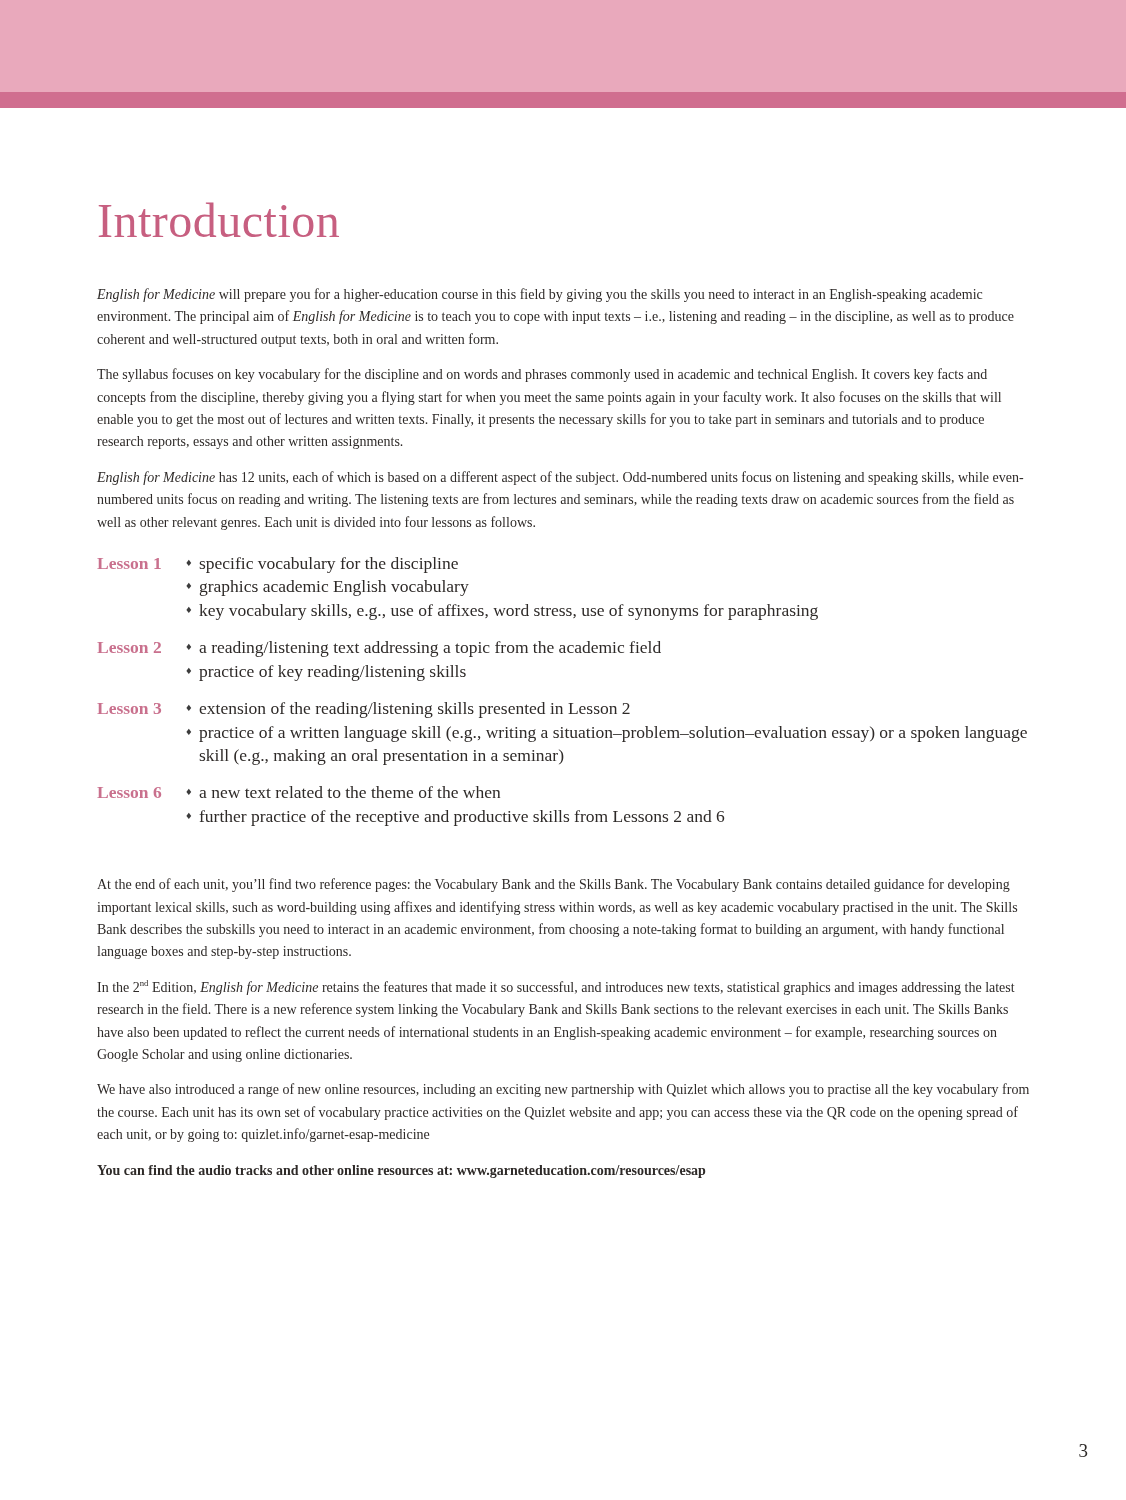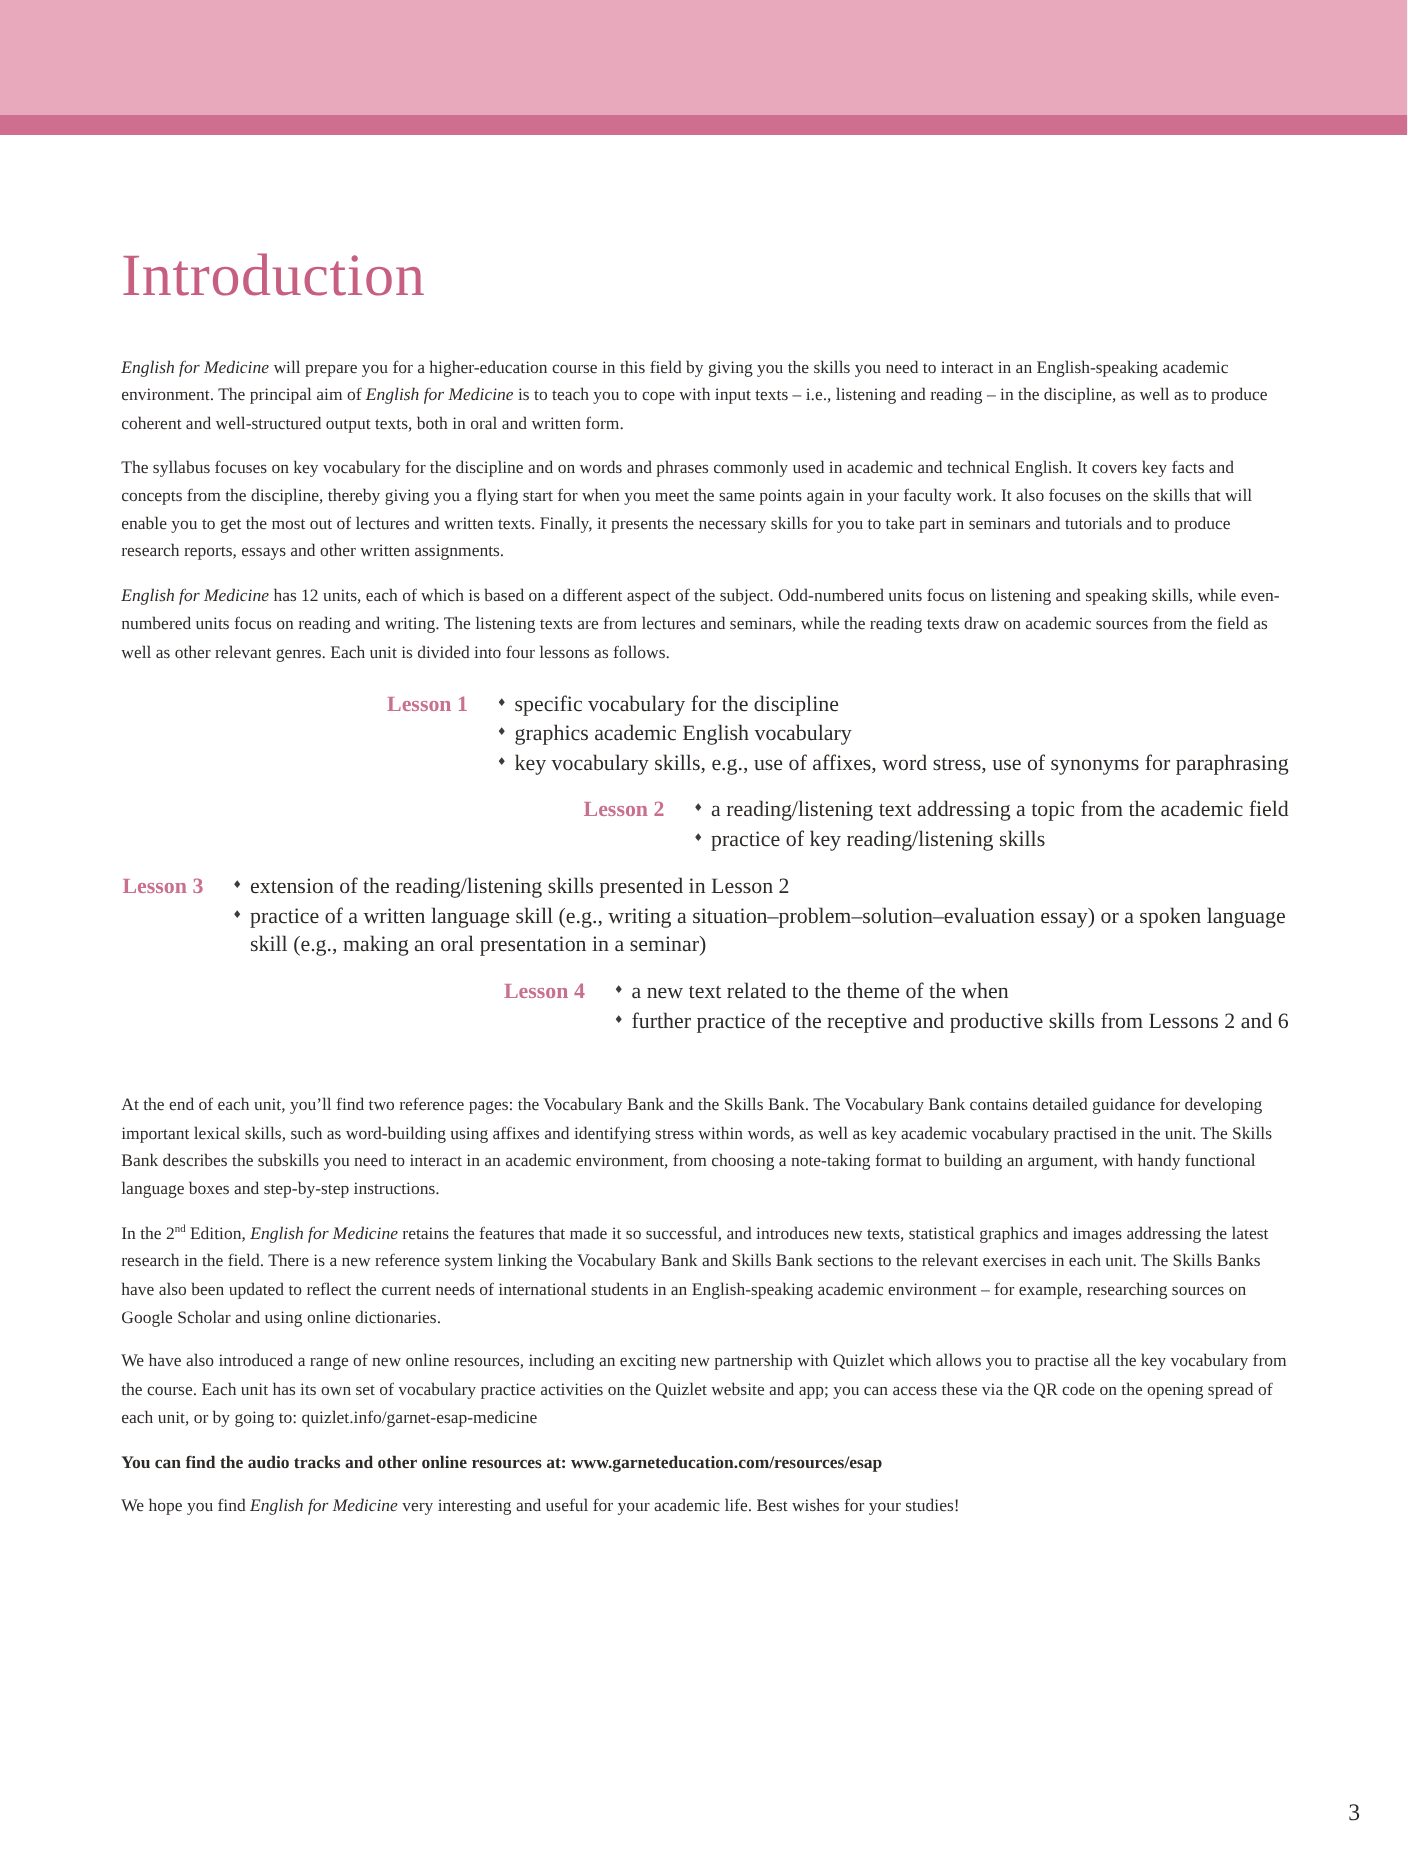--- a/index.html
+++ b/index.html
@@ -32,21 +32,20 @@
   p.body-para i{font-style:italic;}
   p.body-para b{font-weight:bold;}
   p.body-para sup{font-size:0.62em;vertical-align:super;line-height:0;}
   p.after-lessons{margin-top:46px;}
   p.bold-para{font-weight:bold;}
   .lessons{margin:18px 0 0 0;}
   .lesson-row{
     display:flex;
     align-items:flex-start;
     margin:0 0 14px 0;
-    justify-content:flex-end;
   }
   .lesson-label{
     flex:0 0 88px;
     font-weight:bold;
     color:var(--lesson,#c9708d);
     font-size:17.5px;
     line-height:23.4px;
   }
   ul.bullets{
     list-style:none;
@@ -132,37 +131,36 @@
               <span class="bullet-glyph">♦</span>
               <span class="bullet-text">extension of the reading/listening skills presented in Lesson 2</span>
             </li>
             <li>
               <span class="bullet-glyph">♦</span>
               <span class="bullet-text">practice of a written language skill (e.g., writing a situation–problem–solution–evaluation essay) or a spoken language skill (e.g., making an oral presentation in a seminar)</span>
             </li>
           </ul>
         </div>
         <div class="lesson-row">
-          <span class="lesson-label">Lesson 4</span>
+          <span class="lesson-label">Lesson 6</span>
           <ul class="bullets">
             <li>
               <span class="bullet-glyph">♦</span>
               <span class="bullet-text">a new text related to the theme of the when</span>
             </li>
             <li>
               <span class="bullet-glyph">♦</span>
               <span class="bullet-text">further practice of the receptive and productive skills from Lessons 2 and 6</span>
             </li>
           </ul>
         </div>
       </section>
 
     <p class="body-para after-lessons">At the end of each unit, you’ll find two reference pages: the Vocabulary Bank and the Skills Bank. The Vocabulary Bank contains detailed guidance for developing important lexical skills, such as word-building using affixes and identifying stress within words, as well as key academic vocabulary practised in the unit. The Skills Bank describes the subskills you need to interact in an academic environment, from choosing a note-taking format to building an argument, with handy functional language boxes and step-by-step instructions.</p>
     <p class="body-para">In the 2<sup>nd</sup> Edition, <i>English for Medicine</i> retains the features that made it so successful, and introduces new texts, statistical graphics and images addressing the latest research in the field. There is a new reference system linking the Vocabulary Bank and Skills Bank sections to the relevant exercises in each unit. The Skills Banks have also been updated to reflect the current needs of international students in an English-speaking academic environment – for example, researching sources on Google Scholar and using online dictionaries.</p>
     <p class="body-para">We have also introduced a range of new online resources, including an exciting new partnership with Quizlet which allows you to practise all the key vocabulary from the course. Each unit has its own set of vocabulary practice activities on the Quizlet website and app; you can access these via the QR code on the opening spread of each unit, or by going to: quizlet.info/garnet-esap-medicine</p>
     <p class="body-para bold-para"><b>You can find the audio tracks and other online resources at: www.garneteducation.com/resources/esap</b></p>
-    <p class="body-para">We hope you find <i>English for Medicine</i> very interesting and useful for your academic life. Best wishes for your studies!</p>
 
   </main>
 
   <div class="page-number">3</div>
 
 </div>
 
 </body></html>

